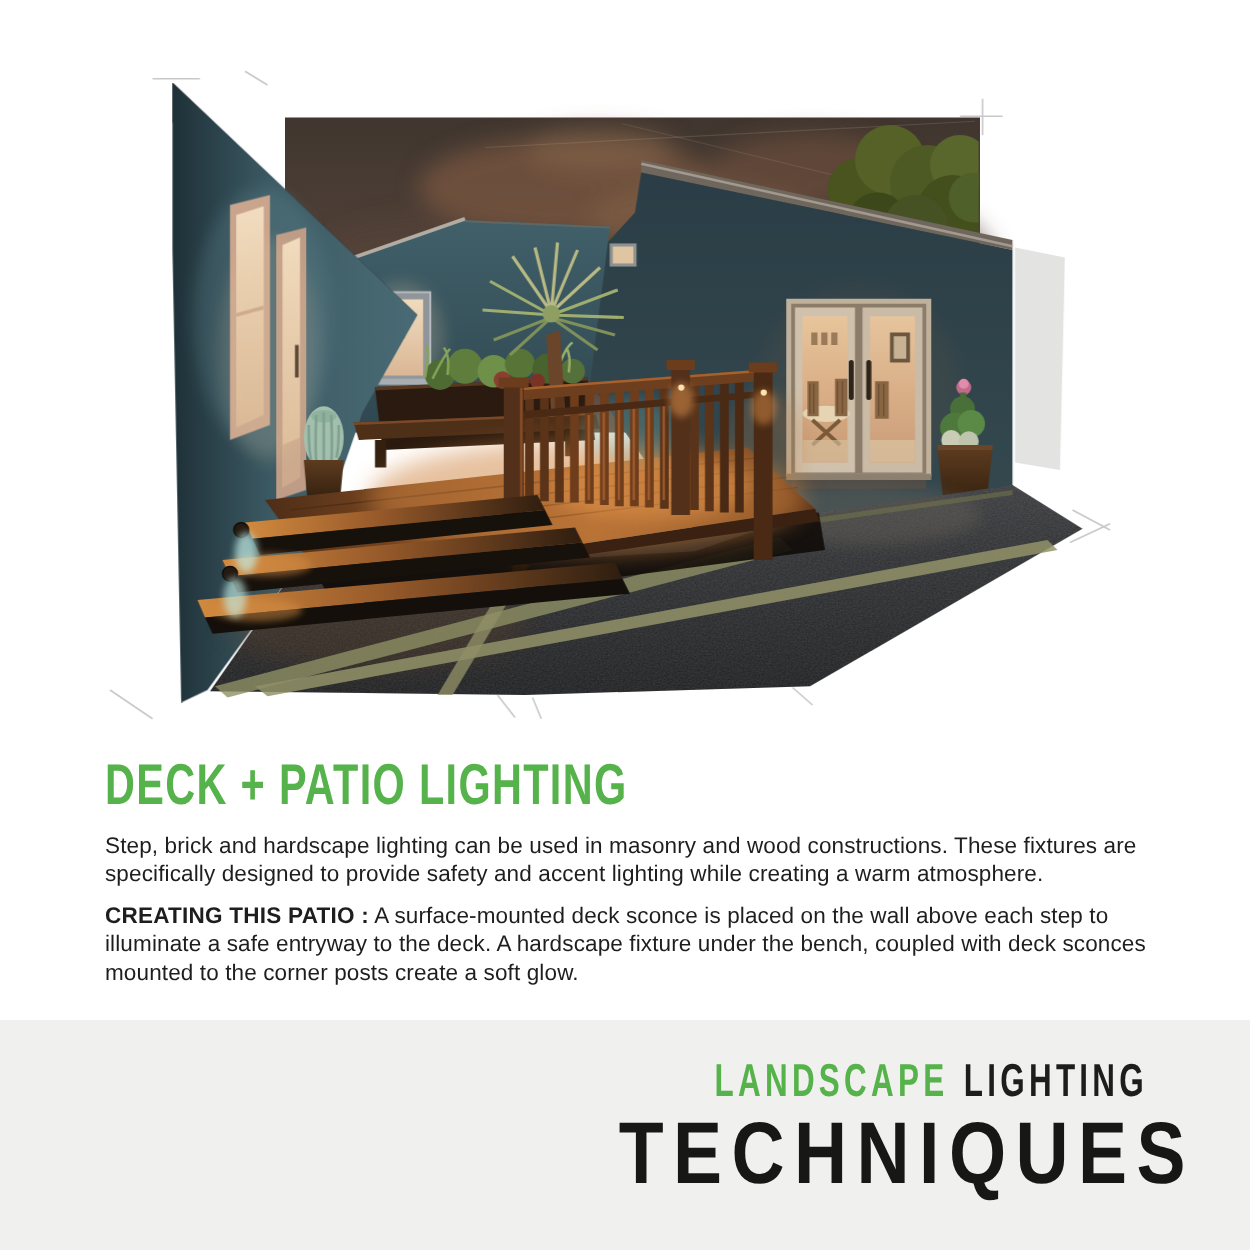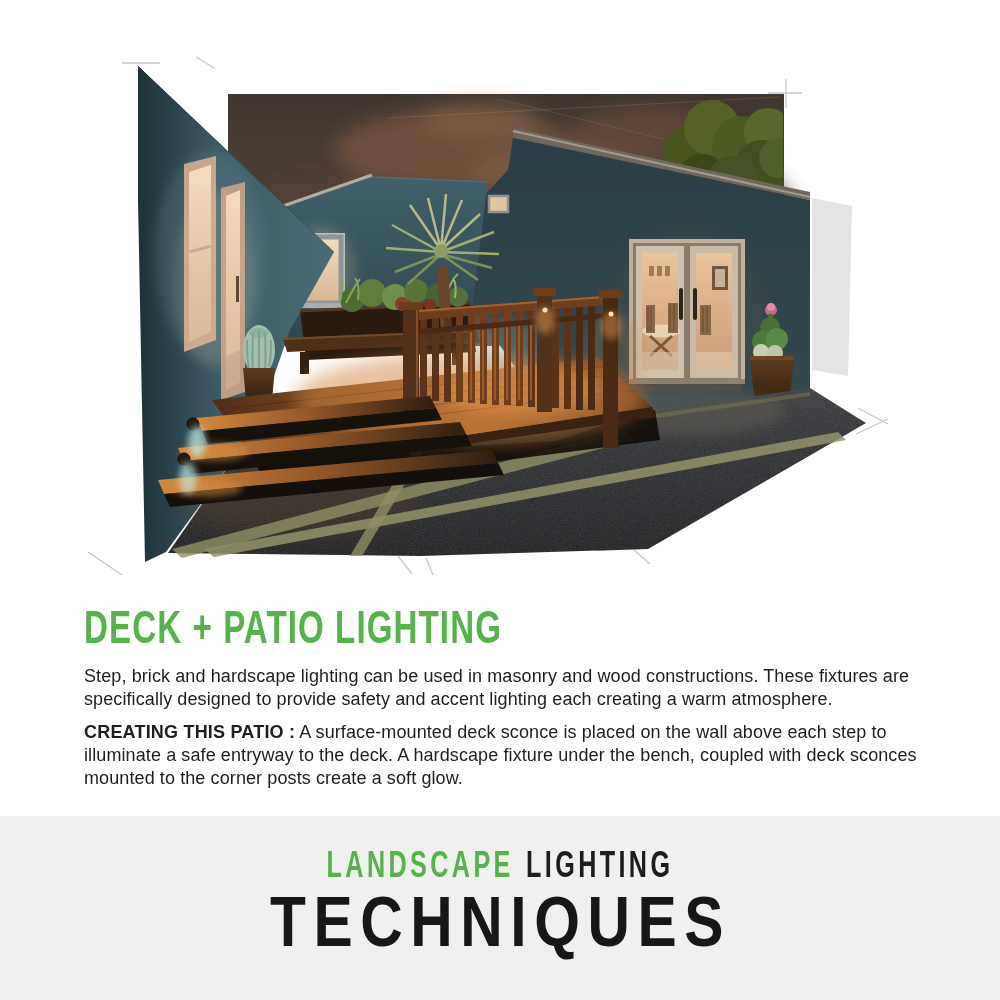--- a/index.html
+++ b/index.html
@@ -11,21 +11,21 @@
   }
   .page{position:relative;width:1000px;height:1000px;overflow:hidden;background:var(--c-page-bg,#ffffff);}
   svg.hero{position:absolute;top:0;left:0;display:block;}
   .content{position:absolute;left:84px;top:606px;width:838px;color:var(--c-text,#1e1e1e);}
   h1.heading{margin:0;font-size:46px;line-height:0.95;font-weight:bold;color:var(--c-accent,#56b24a);}
   h1.heading .squeeze{display:inline-block;transform:scaleX(0.72);transform-origin:0 50%;white-space:nowrap;letter-spacing:1.5px;}
   p.body{margin:0;font-size:18px;line-height:1.28;letter-spacing:0.1px;color:var(--c-text,#1e1e1e);}
   p.p1{margin-top:15px;}
   p.p2{margin-top:10px;}
   p.p2 strong{font-weight:bold;letter-spacing:0.2px;}
-  footer.brand{position:absolute;left:0;top:816px;width:1000px;height:184px;background:var(--c-footer-bg,#f0f0ef);text-align:center;}
+  footer.brand{position:absolute;left:0;top:816px;width:1000px;height:184px;background:var(--c-footer-bg,#f0f0ef);text-align:right;}
   .brand-line{margin-top:29px;font-size:37px;font-weight:bold;color:#1d1d1b;line-height:1.1;}
   .brand-line .squeezeC{display:inline-block;transform:scaleX(0.68);transform-origin:50% 50%;white-space:nowrap;letter-spacing:5px;}
   .brand-line .green{color:var(--c-accent,#56b24a);margin-right:18px;}
   .brand-title{margin-top:1px;font-size:70px;font-weight:bold;color:#171715;line-height:1.0;}
   .brand-title .squeezeC2{display:inline-block;transform:scaleX(0.84);transform-origin:50% 50%;white-space:nowrap;letter-spacing:9px;}
 </style>
 </head>
 <body>
 
 <div class="page">
@@ -357,21 +357,21 @@
       <line x1="398" y1="556" x2="412" y2="574"></line>
       <line x1="426" y1="558" x2="433" y2="575"></line>
       <line x1="634" y1="550" x2="650" y2="564"></line>
     </g>
   </svg>
 
   <div class="content">
     <h1 class="heading">
       <span class="squeeze">DECK + PATIO LIGHTING</span>
     </h1>
-    <p class="body p1">Step, brick and hardscape lighting can be used in masonry and wood constructions. These fixtures are specifically designed to provide safety and accent lighting each creating a warm atmosphere.</p>
+    <p class="body p1">Step, brick and hardscape lighting can be used in masonry and wood constructions. These fixtures are specifically designed to provide safety and accent lighting while creating a warm atmosphere.</p>
     <p class="body p2"><strong>CREATING THIS PATIO :</strong> <span>A surface-mounted deck sconce is placed on the wall above each step to illuminate a safe entryway to the deck. A hardscape fixture under the bench, coupled with deck sconces mounted to the corner posts create a soft glow.</span></p>
   </div>
 
   <footer class="brand">
     <div class="brand-line">
       <span class="squeezeC"><span class="green">LANDSCAPE</span><span class="dark">LIGHTING</span></span>
     </div>
     <div class="brand-title">
       <span class="squeezeC2">TECHNIQUES</span>
     </div>

